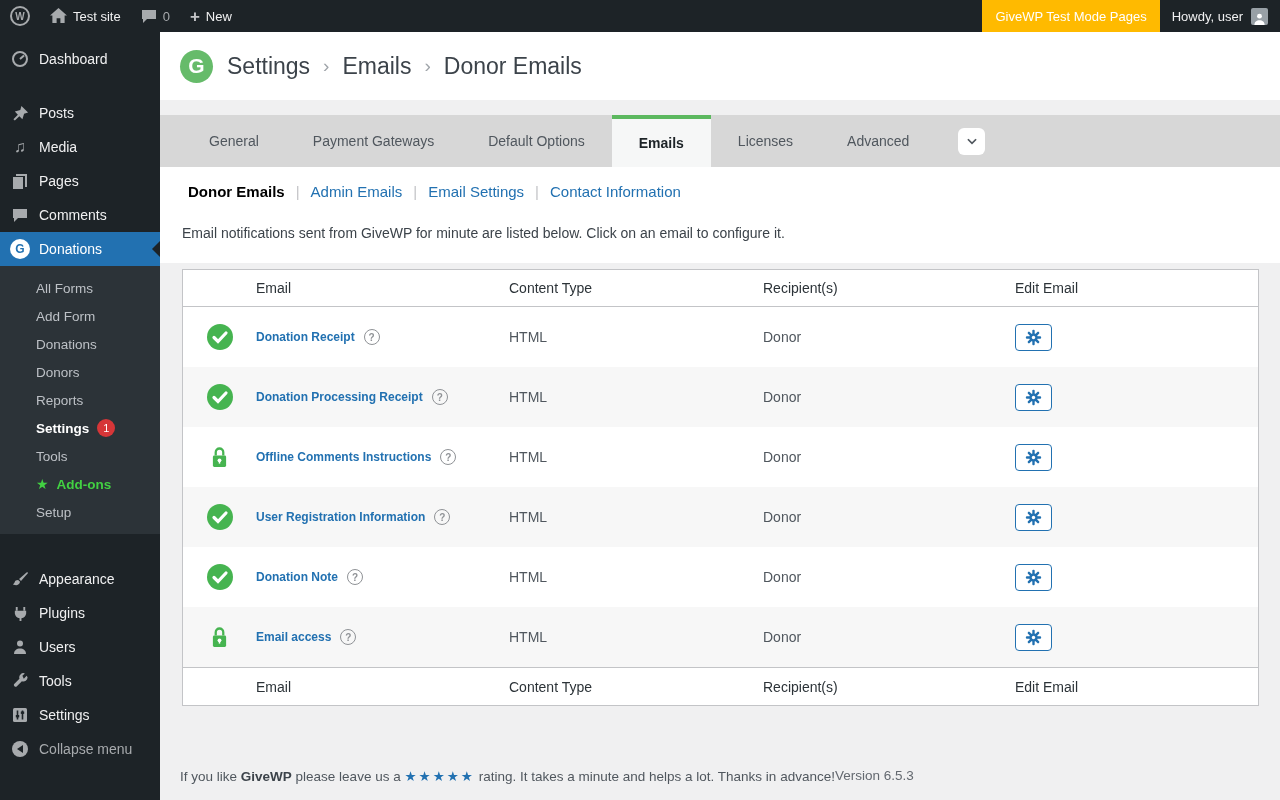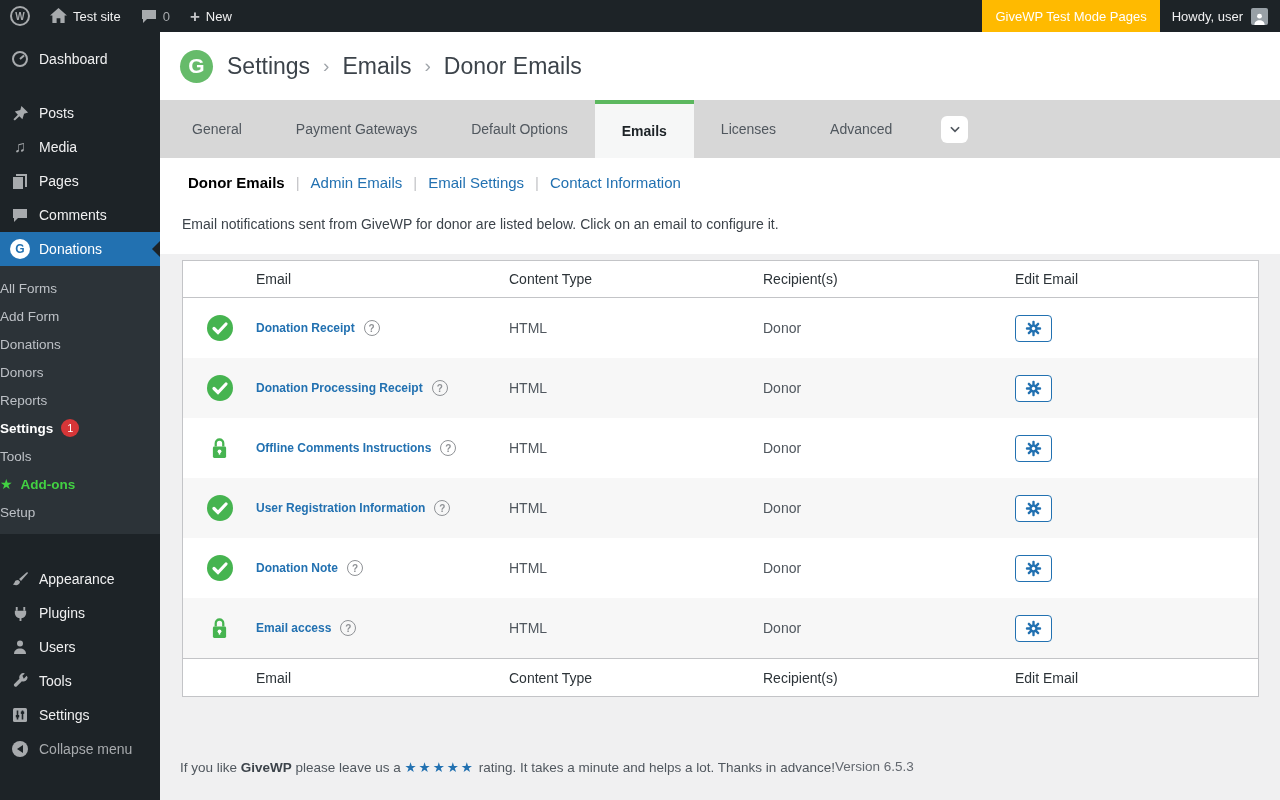--- a/index.html
+++ b/index.html
@@ -32,21 +32,21 @@
   .menu-item .mi { width:20px; display:flex; justify-content:center; align-items:center; color:#a7aaad; }
   .menu-item.gap-top { margin-top:20px; }
   .menu-item.gap-big { margin-top:28px; }
   .menu-item.active { background:#2271b1; color:#fff; }
   .arrow-notch { position:absolute; right:0; top:50%; margin-top:-8px; width:0; height:0;
     border-style:solid; border-width:8px 8px 8px 0; border-color:transparent #1d2327 transparent transparent; }
   .give-badge-circle { width:20px; height:20px; background:#fff; border-radius:50%;
     display:flex; align-items:center; justify-content:center; color:#2271b1;
     font-weight:bold; font-size:12px; }
   .submenu { background:#2c3338; padding:8px 0; }
-  .submenu-item { height:28px; display:flex; align-items:center; 
+  .submenu-item { height:28px; display:flex; align-items:center; padding-left:36px;
     color:#bdc1c6; font-size:13.5px; cursor:pointer; gap:8px; }
   .submenu-item.current { color:#fff; font-weight:bold; }
   .num-badge { background:#d63638; color:#fff; width:18px; height:18px; border-radius:50%;
     font-size:11px; display:flex; align-items:center; justify-content:center; font-weight:normal; }
   .submenu-item.addons { color:#42d142; font-weight:bold; }
   .star-ic { color:#42d142; font-size:14px; }
   .collapse-circle { width:16px; height:16px; border-radius:50%; background:#a7aaad;
     display:flex; align-items:center; justify-content:center; }
   .collapse-circle i { width:0; height:0; border-style:solid; border-width:4px 6px 4px 0;
     border-color:transparent #1d2327 transparent transparent; }
@@ -54,21 +54,21 @@
 
   
   .content { margin-left:160px; margin-top:32px; height:768px; display:flex; flex-direction:column; }
   .page-header { background:#fff; height:68px; display:flex; align-items:center; padding-left:20px; gap:14px; }
   .give-logo { width:33px; height:33px; border-radius:50%; background:#66bb6a; color:#fff;
     display:flex; align-items:center; justify-content:center; font-size:21px; font-weight:bold; }
   .crumbs { font-size:23px; color:#3c434a; display:flex; align-items:center; gap:13px; }
   .crumbs .sep { color:#a0a5aa; font-size:19px; }
   .crumbs a { cursor:pointer; }
 
-  .tabbar { background:#d7d7d7; height:58px; display:flex; align-items:stretch; padding-left:5px; }
+  .tabbar { background:#d7d7d7; height:52px; display:flex; align-items:stretch; padding-left:22px;margin-top:15px; }
   .tab { display:flex; align-items:center; padding:0 27px; font-size:14px; color:#50575e; cursor:pointer; }
   .tab.active { background:#f6f7f7; border-top:4px solid #5cb85f; color:#1d2327; font-weight:bold; }
   .tab-more { align-self:center; width:27px; height:27px; background:#fff; border:none; border-radius:6px;
     margin-left:22px; display:flex; align-items:center; justify-content:center; cursor:pointer; }
 
   .white-panel { background:#fff; padding:16px 0 22px; }
   .subnav { padding-left:28px; font-size:15px; display:flex; align-items:center; }
   .subnav .sn-sep { color:#c3c4c7; margin:0 11px; }
   .subnav a { color:#2271b1; cursor:pointer; }
   .subnav .current { color:#000; font-weight:bold; }
@@ -318,21 +318,21 @@
   <div class="white-panel">
     <div class="subnav">
       <span class="current">Donor Emails</span>
       <span class="sn-sep">|</span>
       <a>Admin Emails</a>
       <span class="sn-sep">|</span>
       <a>Email Settings</a>
       <span class="sn-sep">|</span>
       <a>Contact Information</a>
     </div>
-    <div class="desc">Email notifications sent from GiveWP for donor are listed below. Click on an email to configure it.</div>
+    <div class="desc">Email notifications sent from GiveWP for minute are listed below. Click on an email to configure it.</div>
   </div>
 
   <div class="gray-area">
     <div class="emails-table">
 
       <div class="thead">
         <div class="c-icon"></div>
         <div class="c-email">Email</div>
         <div class="c-type">Content Type</div>
         <div class="c-recip">Recipient(s)</div>

